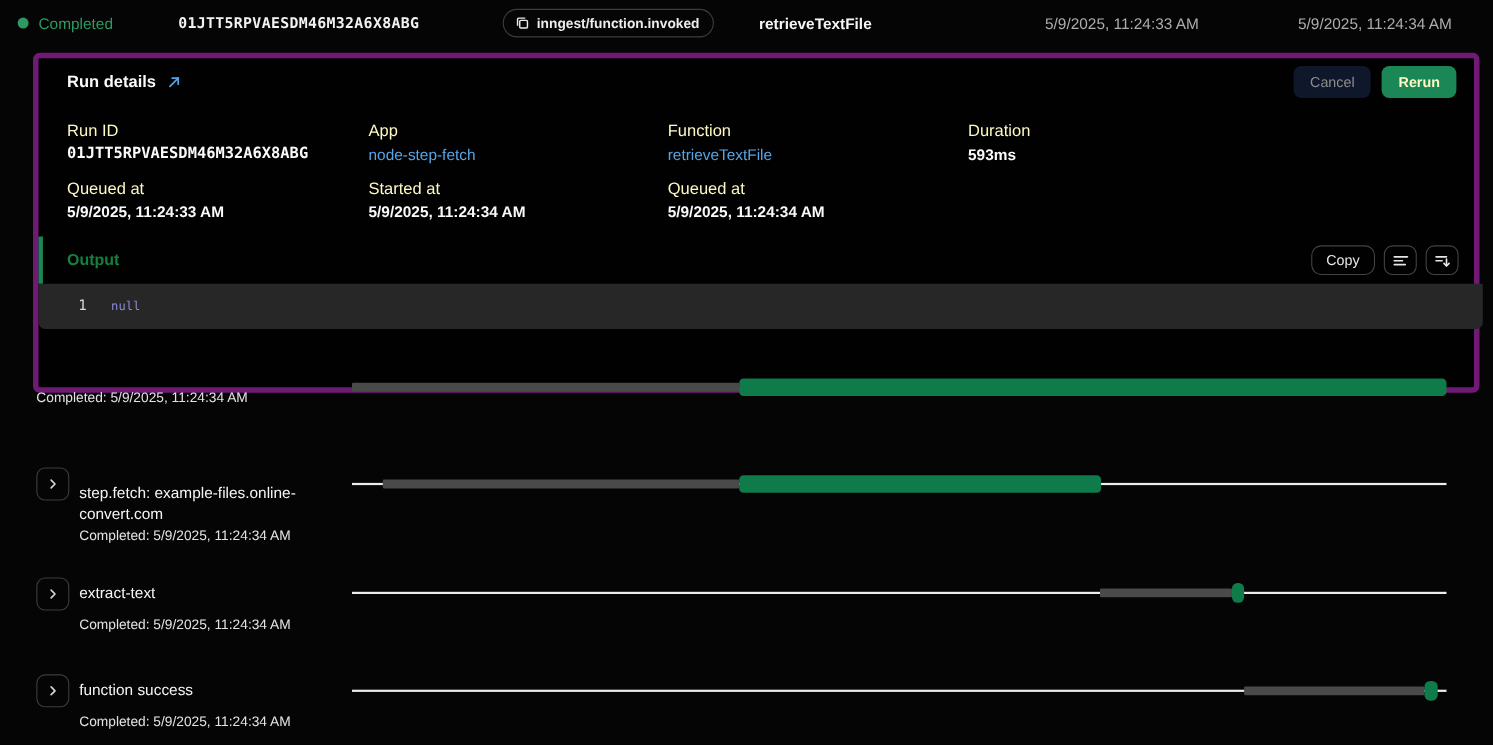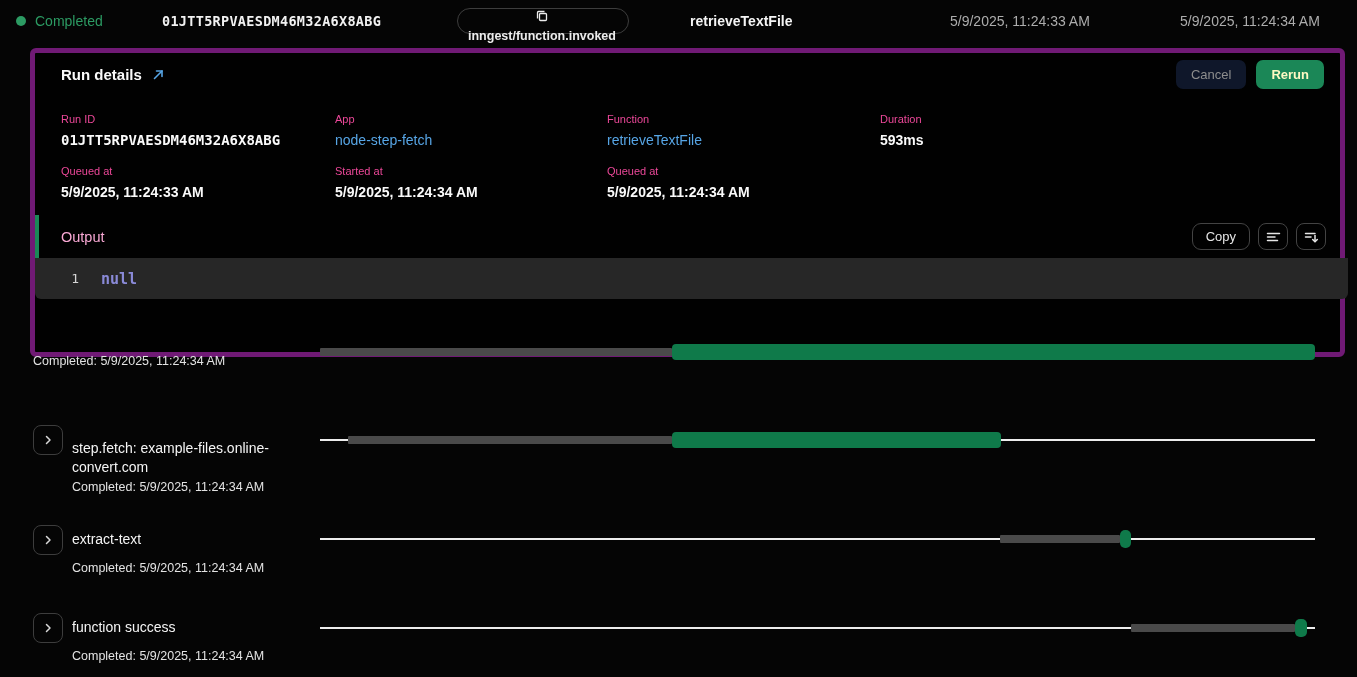--- a/index.html
+++ b/index.html
@@ -14,60 +14,60 @@
 
   
   .topbar { position:absolute; left:0; top:0; width:1357px; height:42px; background:#050505; }
   .topbar .status { position:absolute; left:16px; top:0; height:42px; display:flex; align-items:center; gap:9px;
     color:var(--status-green,#2c9b63); font-weight:500; }
   .topbar .status .dot { width:10px; height:10px; border-radius:50%; background:var(--status-green,#2c9b63); }
   .topbar .runid { position:absolute; left:162px; top:0; height:42px; display:flex; align-items:center;
     font-weight:700; font-size:13.5px; letter-spacing:.3px; color:#f2f2f2; }
   .badge { position:absolute; left:457px; top:8px; height:26px; display:flex; align-items:center; gap:6px;
     border:1px solid #3d3d3d; border-radius:999px; padding:0 12px 0 10px; color:#ececec;
-    font-weight:700; font-size:12.5px; cursor:pointer; background:transparent;flex-direction:column; }
+    font-weight:700; font-size:12.5px; cursor:pointer; background:transparent; }
   .topbar .fnname { position:absolute; left:690px; top:0; height:42px; display:flex; align-items:center;
     font-weight:600; color:#f5f5f5; }
   .topbar .ts { position:absolute; top:0; height:42px; display:flex; align-items:center; color:#adadad; }
   .topbar .ts1 { left:950px; } .topbar .ts2 { left:1180px; }
 
   
   .panel { position:absolute; left:30px; top:48px; width:1315px; height:309px;
     background:#010101; border:5px solid #701a75; border-radius:6px; }
   .panel-header { position:absolute; left:0; top:0; width:100%; height:42px;
     display:flex; align-items:center; padding:0 16px 0 26px; }
   .panel-title { font-size:15px; font-weight:600; color:#fafafa; }
   .ext-link { margin-left:10px; display:flex; align-items:center; cursor:pointer; }
   .hbtns { margin-left:auto; display:flex; gap:10px; }
   .btn { border:none; border-radius:7px; padding:7px 15px; font-size:13px; font-family:inherit; cursor:pointer; }
   .btn-cancel { background:#0f172a; color:#8d8d8d; font-weight:500; }
   .btn-rerun { background:var(--button-green,#1b8757); color:#fef9c3; font-weight:600; }
 
   .field { position:absolute; }
-  .field .lbl { font-size:11px; color:#ec4899; line-height:15px; }
+  .field .lbl { font-size:15px; color:#fef9c3; line-height:15px; }
   .field .val { margin-top:4px; font-size:14px; font-weight:700; color:#fafafa; line-height:18px; }
   .field .val.link { color:var(--link-blue,#57a5e5); font-weight:500; cursor:pointer; }
   .frow1 { top:59px; } .frow2 { top:111px; }
   .fcol1 { left:26px; } .fcol2 { left:300px; } .fcol3 { left:572px; } .fcol4 { left:845px; }
 
   .output-header { position:absolute; left:0; top:162px; width:100%; height:43px;
     display:flex; align-items:center; padding:0 14px 0 26px; }
   .output-accent { position:absolute; left:0; top:0; width:4px; height:43px;
     background:var(--button-green,#1b8757); }
-  .output-title { font-size:14.5px; color:#f9a8d4; font-weight:400; }
+  .output-title { font-size:14.5px; color:#15803d; font-weight:700; }
   .obtns { margin-left:auto; display:flex; gap:8px; align-items:center; }
   .copy-btn { background:transparent; border:1px solid #434343; border-radius:9px; color:#e6e6e6;
     font-size:13px; font-family:inherit; padding:5px 13px; cursor:pointer; }
   .icon-btn { width:30px; height:27px; background:transparent; border:1px solid #434343; border-radius:8px;
     display:flex; align-items:center; justify-content:center; cursor:pointer; padding:0; }
 
   .code-row { position:absolute; left:0; top:205px; width:1313px; height:41px; background:#272727;
     border-radius:0 0 6px 6px; display:flex; align-items:center; }
   .line-no { width:44px; text-align:right; font-size:13px; color:#d6d6d6; }
-  .code-text { margin-left:22px; font-size:15px; color:var(--null-purple,#8a8ad8);font-weight:bold; }
+  .code-text { margin-left:22px; font-size:11px; color:var(--null-purple,#8a8ad8); }
 
   
   .trow { position:absolute; left:33px; }
   .trow .expander { position:absolute; left:0; top:0; width:30px; height:30px; background:transparent;
     border:1px solid #3d3d3d; border-radius:8px; display:flex; align-items:center; justify-content:center;
     cursor:pointer; padding:0; }
   .trow .ttext { margin-left:39px; width:262px; }
   .trow.noexp .ttext { margin-left:0; }
   .ttitle { font-size:14px; font-weight:500; color:#f5f5f5; line-height:19px; }
   .tsub { margin-top:7px; font-size:12.5px; color:#e3e3e3; line-height:14px; }

